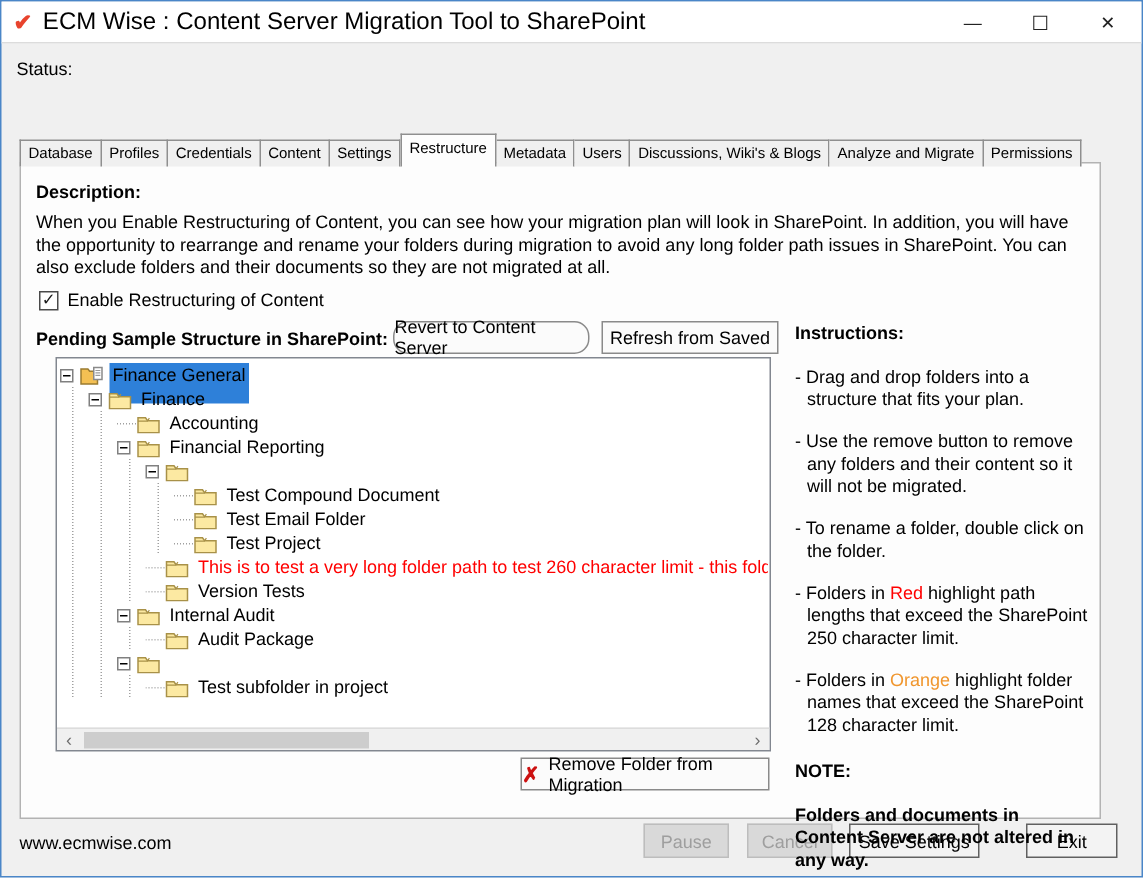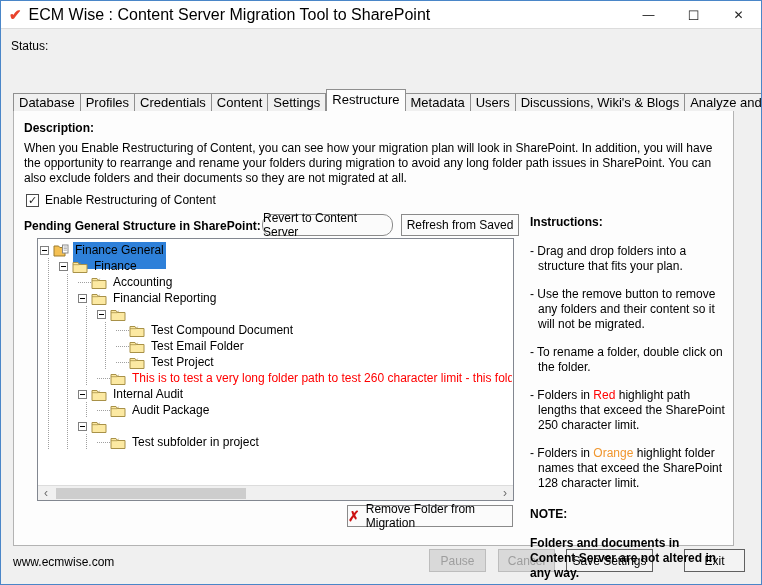--- a/index.html
+++ b/index.html
@@ -27,21 +27,21 @@
   .win-controls { position:absolute; right:0; top:0; height:28px; display:flex; }
   .win-btn { width:45px; height:28px; display:flex; align-items:center; justify-content:center;
              font-size:12px; color:#222; cursor:default; }
   .win-btn.max { font-size:13px; }
   .win-btn.close { font-size:12px; }
   
   .status-label { position:absolute; left:10px; top:38px; }
   
   .tab-strip { position:absolute; left:12px; top:88px; display:flex; align-items:flex-end; white-space:nowrap; z-index:3; }
   .tab {
-    font-size:13px; padding:3px 5px 3px 5px; margin-top:2px;
+    font-size:10px; padding:3px 5px 3px 5px; margin-top:2px;
     border:1px solid #8f8f8f; border-bottom:none; background:#f0f0f0;
     cursor:default; height:18px; display:flex; align-items:center;
   }
   .tab + .tab { border-left:none; }
   .tab.selected {
     background:#fdfdfd; height:22px; margin-top:0; padding-bottom:5px;
     border-left:1px solid #8f8f8f; position:relative; z-index:4;
   }
   .tab-page {
     position:absolute; left:12px; top:107px; width:721px; height:438px;
@@ -142,21 +142,21 @@
 
   <div class="tab-page">
     <div class="desc-title">Description:</div>
     <div class="desc-text">When you Enable Restructuring of Content, you can see how your migration plan will look in SharePoint. In addition, you will have the opportunity to rearrange and rename your folders during migration to avoid any long folder path issues in SharePoint.  You can also exclude folders and their documents so they are not migrated at all.</div>
 
     <div class="check-row">
       <span class="checkbox">✓</span>
       <span>Enable Restructuring of Content</span>
     </div>
 
-    <div class="pending-label">Pending General Structure in SharePoint:</div>
+    <div class="pending-label">Pending Sample Structure in SharePoint:</div>
     <div class="btn btn-revert">Revert to Content Server</div>
     <div class="btn btn-refresh">Refresh from Saved</div>
 
     <div class="tree-panel">
       <div class="tree-rows">
           <div class="trow">
             <span class="exp"></span>
             <span class="ticon">
               <svg width="16" height="13" viewBox="0 0 16 13">
                 <path d="M1 12V2h4.6l1.2 1.5H12v8.5z" fill="#f4c053" stroke="#9b7b2f"></path>
@@ -260,20 +260,33 @@
             <span class="indent"></span>
             <span class="indent"></span>
             <span class="stub"></span>
             <span class="ticon">
               <svg width="16" height="13" viewBox="0 0 16 13">
                 <path d="M1 12.5V2.5h5l1.4 2H15v8z" fill="#fce9a2" stroke="#a89148"></path>
                 <path d="M1 4.7h6.2l1.4-2" fill="none" stroke="#a89148" stroke-width="0.8"></path>
               </svg>
             </span>
             <span class="tlabel" style="color: rgb(255, 0, 0);">This is to test a very long folder path to test 260 character limit - this folder name is too long</span>
+          </div>
+          <div class="trow">
+            <span class="indent"></span>
+            <span class="indent"></span>
+            <span class="indent"></span>
+            <span class="stub"></span>
+            <span class="ticon">
+              <svg width="16" height="13" viewBox="0 0 16 13">
+                <path d="M1 12.5V2.5h5l1.4 2H15v8z" fill="#fce9a2" stroke="#a89148"></path>
+                <path d="M1 4.7h6.2l1.4-2" fill="none" stroke="#a89148" stroke-width="0.8"></path>
+              </svg>
+            </span>
+            <span class="tlabel">Version Tests</span>
           </div>
           <div class="trow">
             <span class="indent"></span>
             <span class="indent"></span>
             <span class="exp"></span>
             <span class="ticon">
               <svg width="16" height="13" viewBox="0 0 16 13">
                 <path d="M1 12.5V2.5h5l1.4 2H15v8z" fill="#fce9a2" stroke="#a89148"></path>
                 <path d="M1 4.7h6.2l1.4-2" fill="none" stroke="#a89148" stroke-width="0.8"></path>
               </svg>

